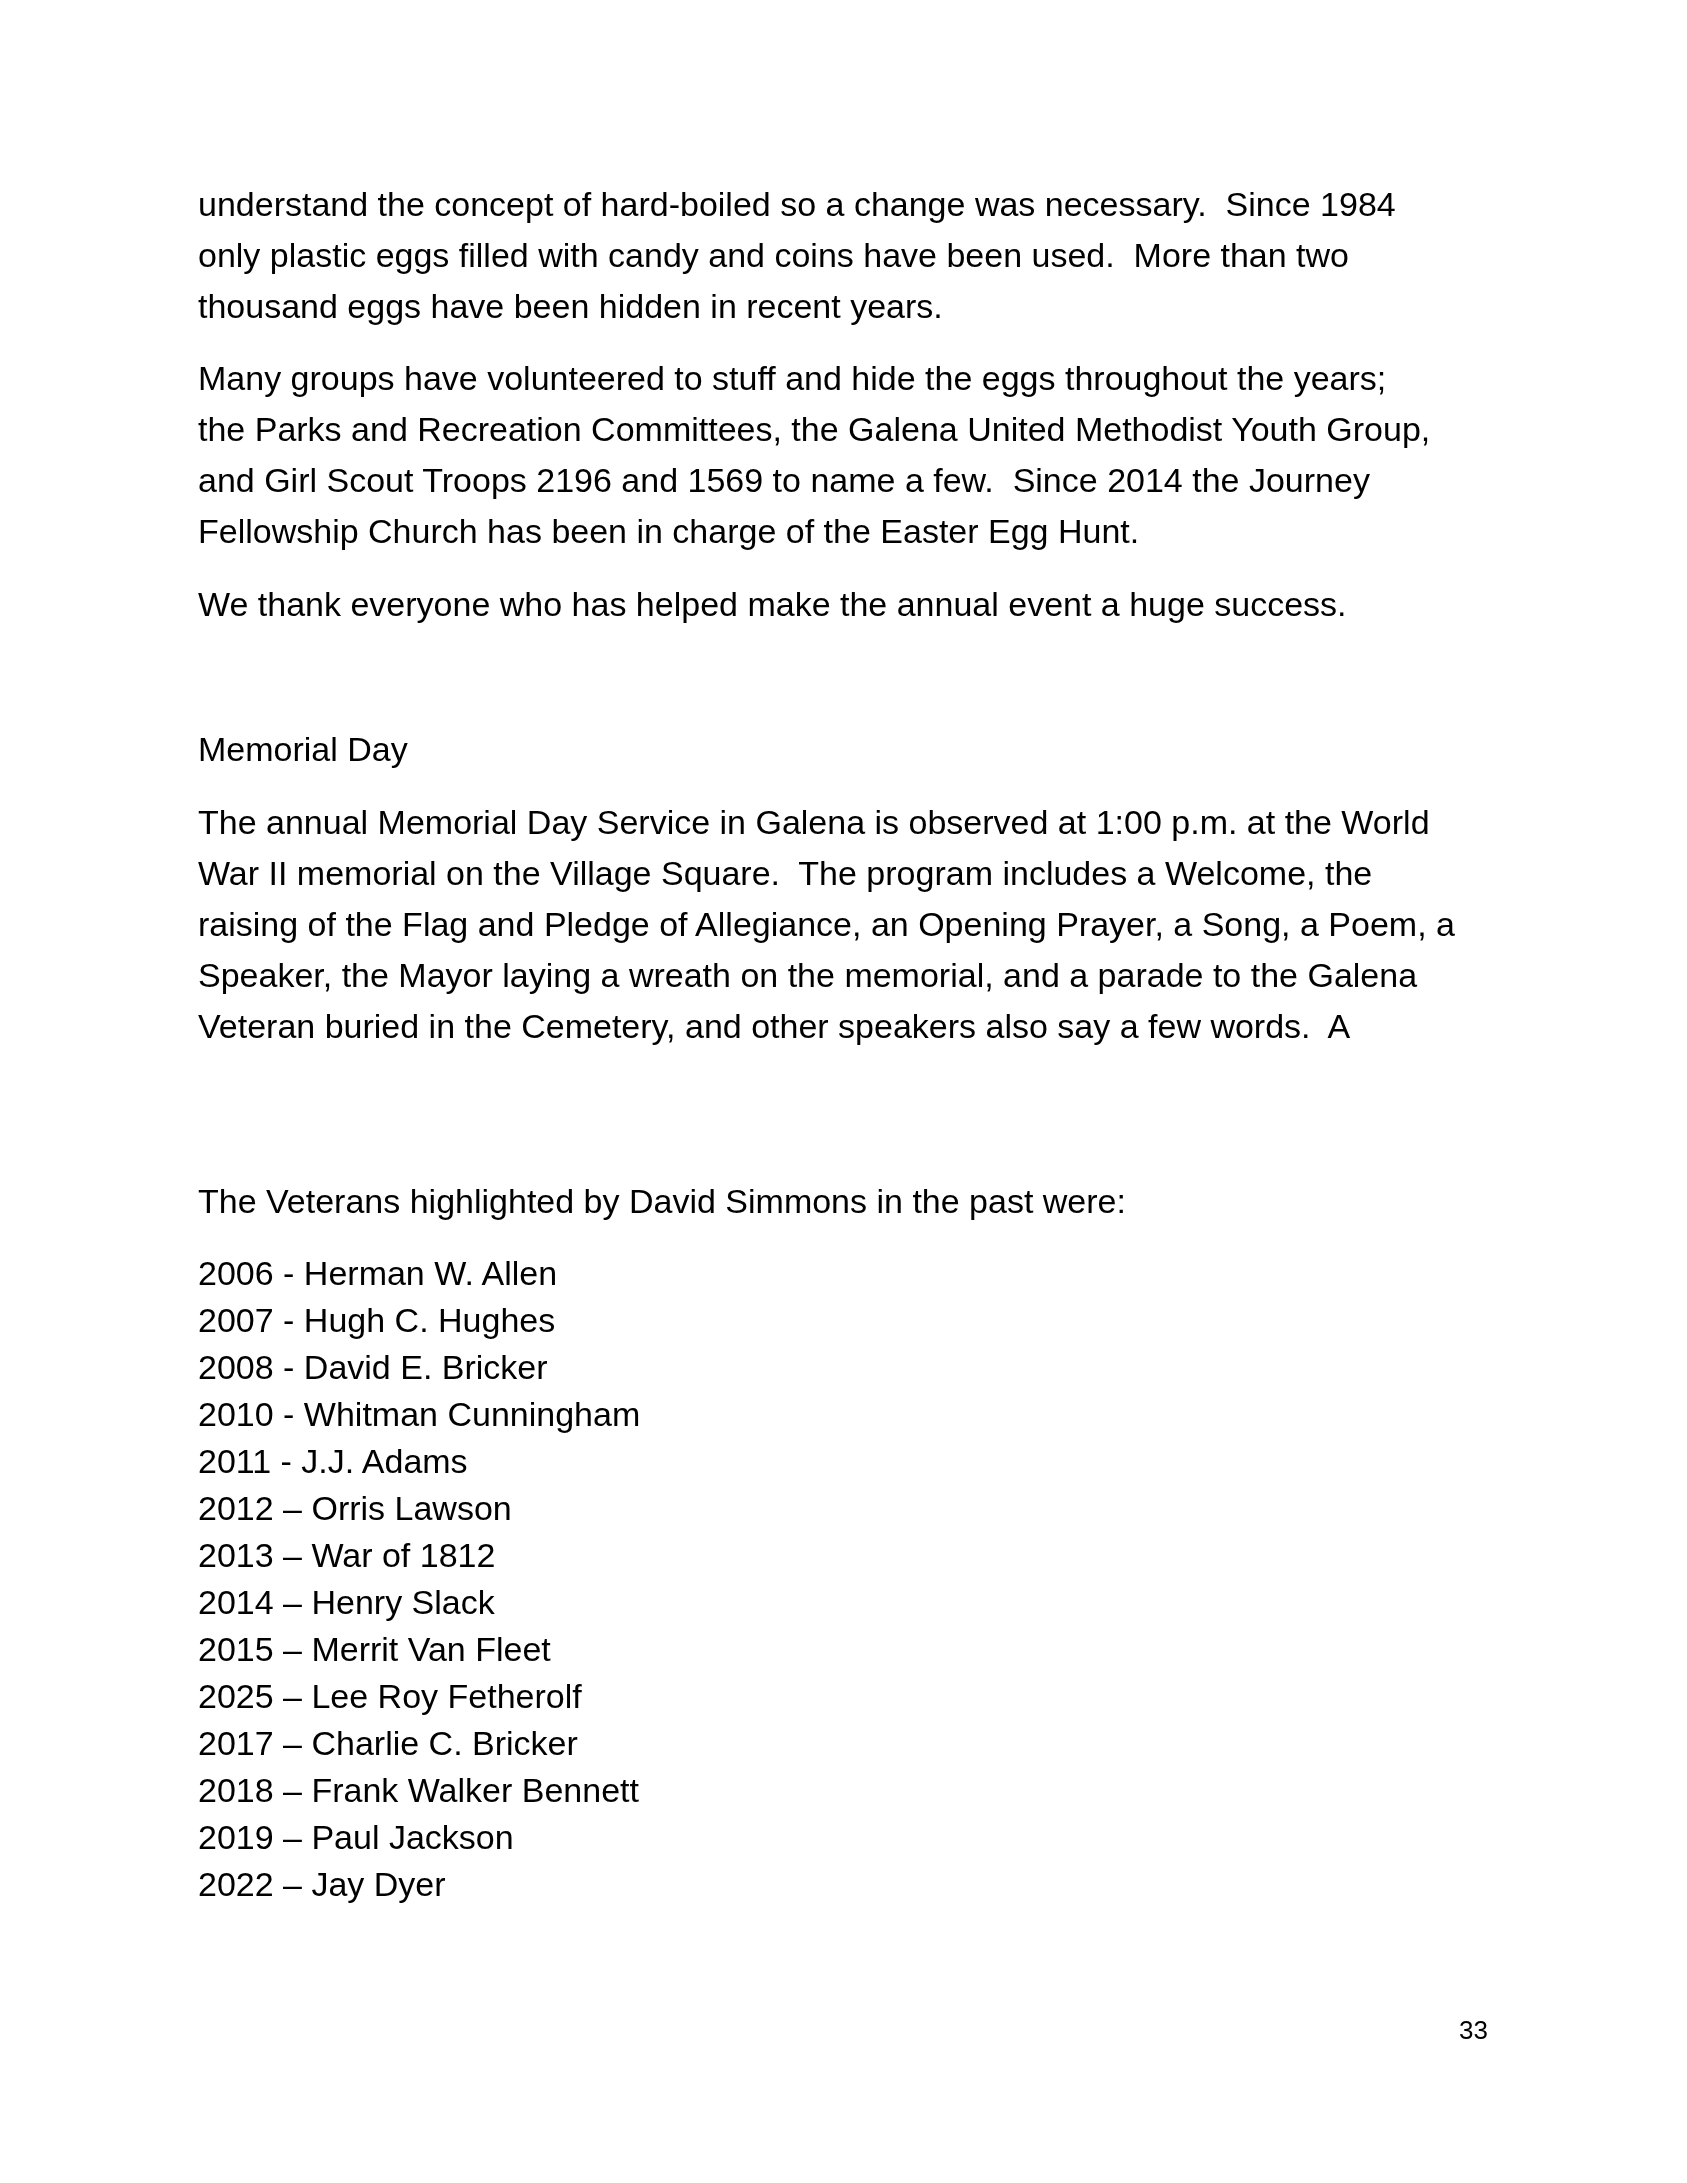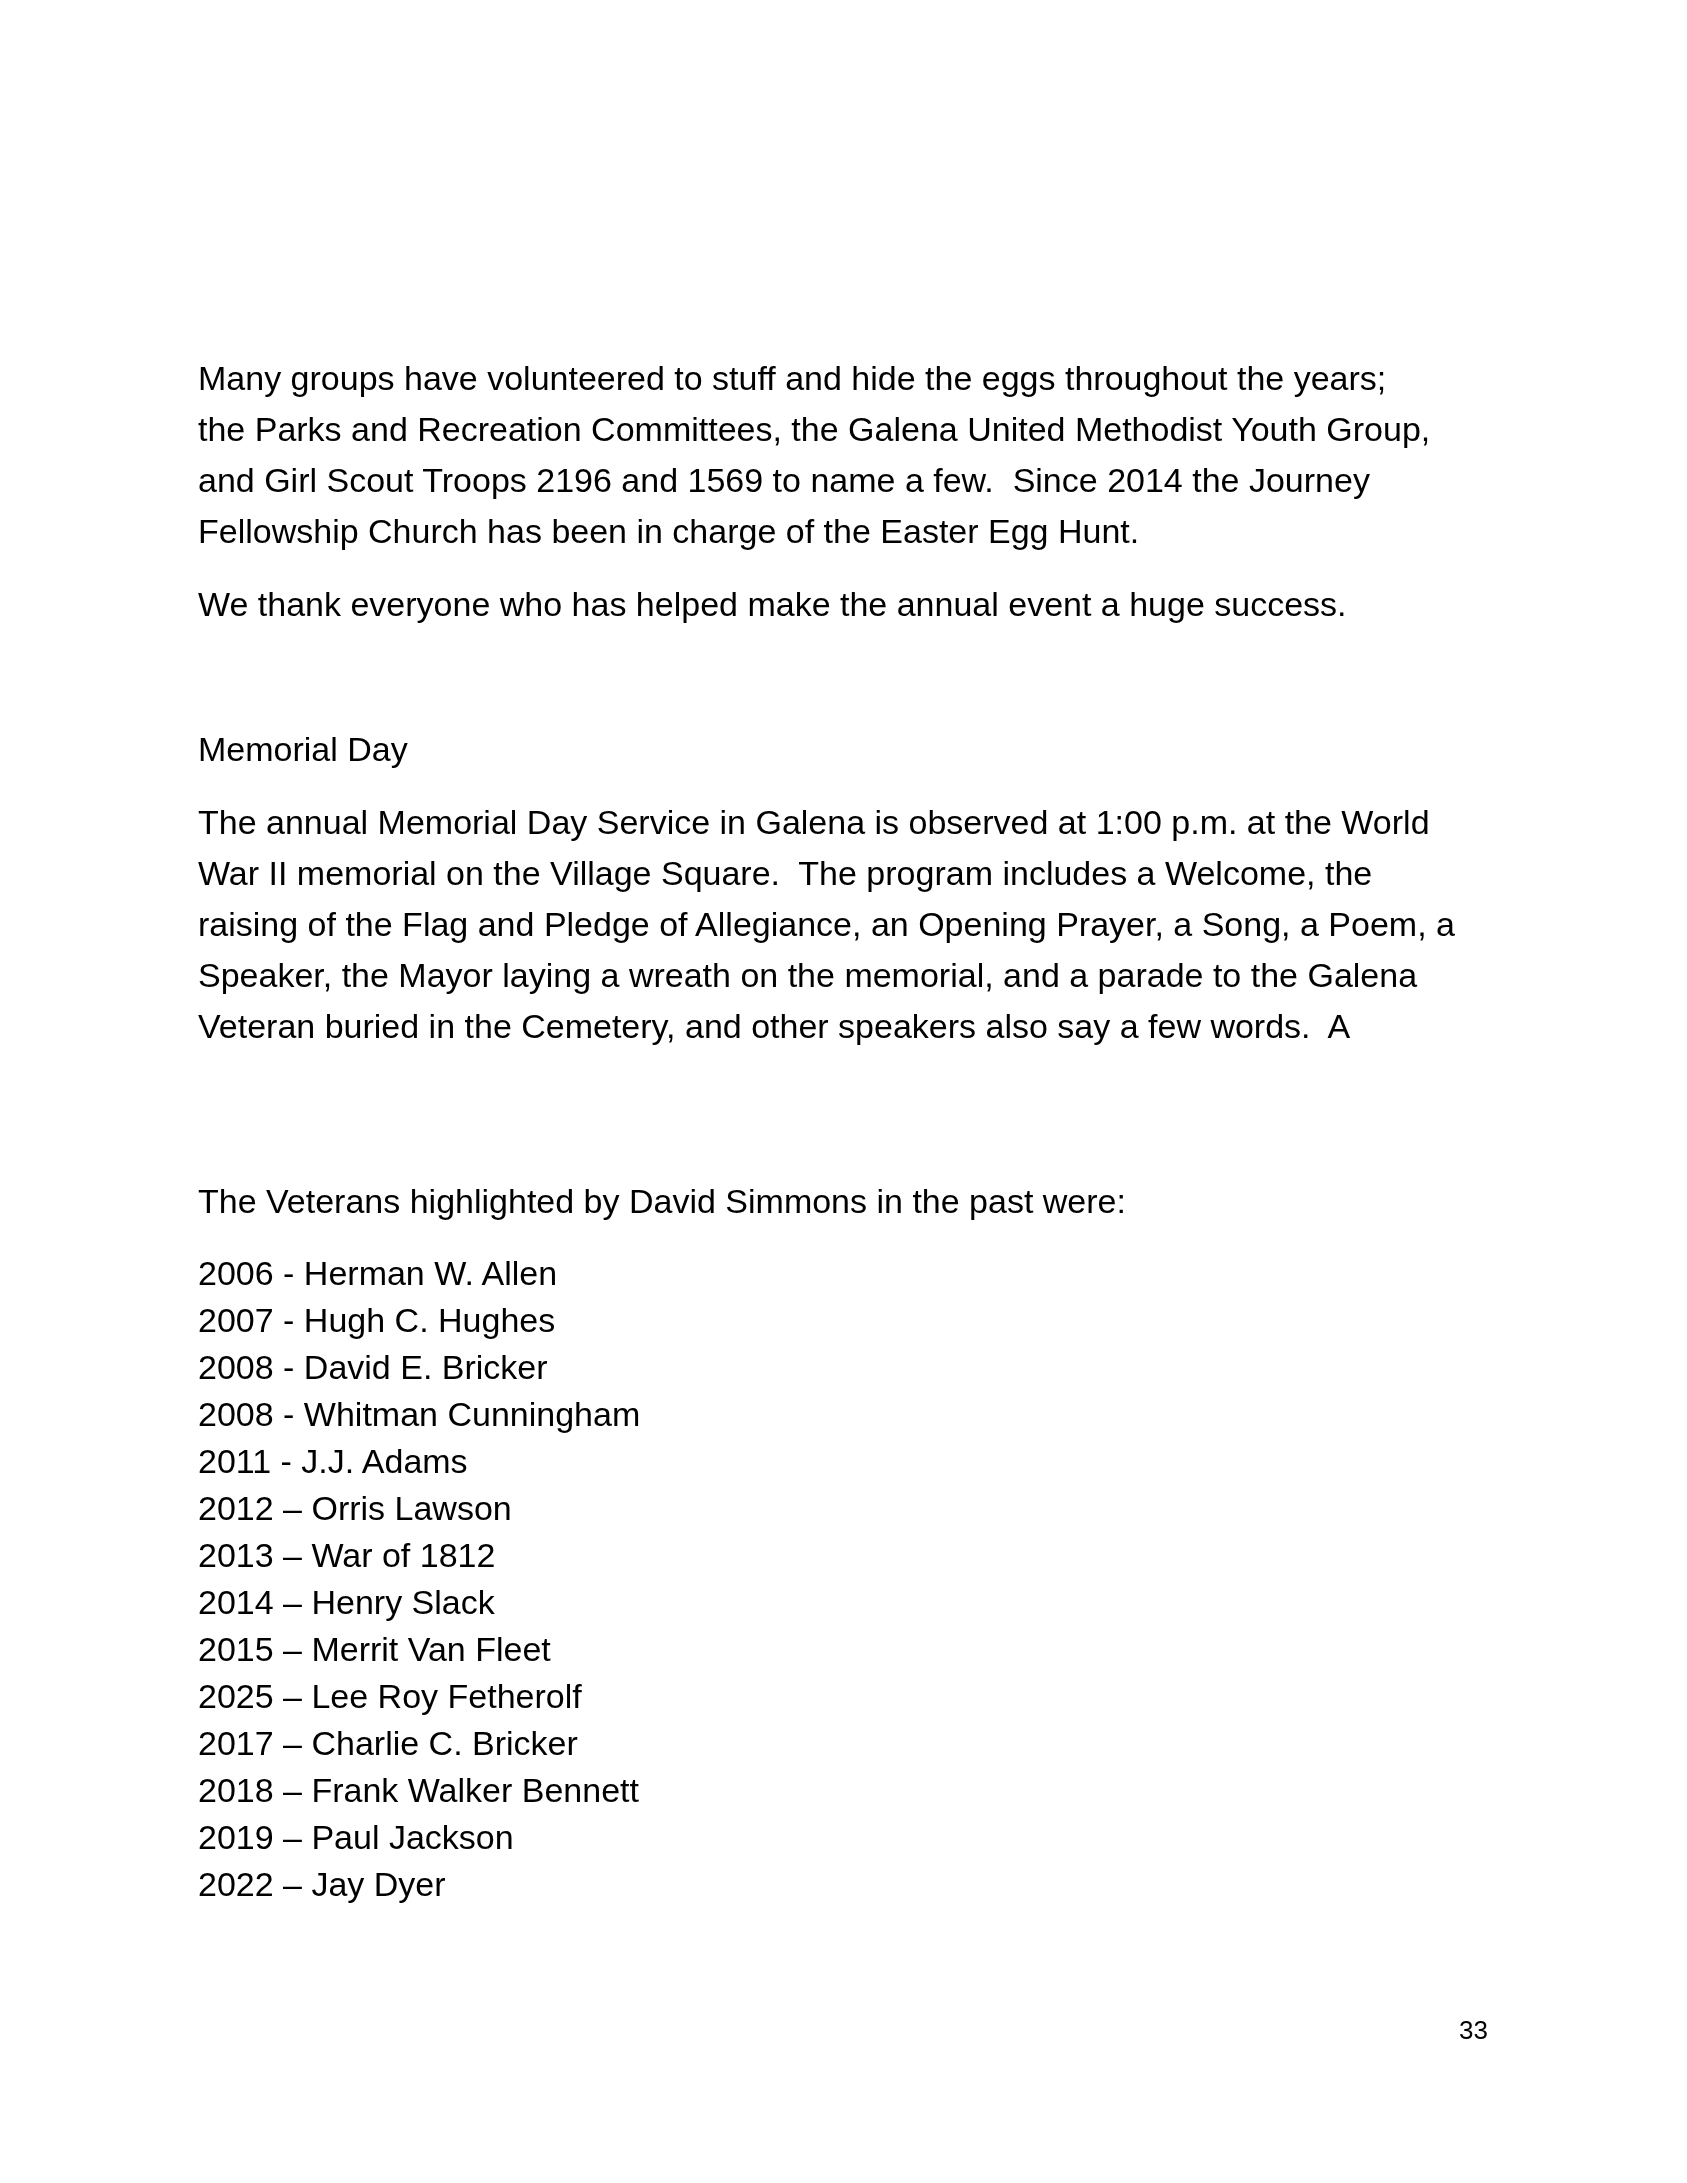--- a/index.html
+++ b/index.html
@@ -43,20 +43,25 @@
     line-height: 36px;
     text-align: right;
     color: #000000;
   }
 </style>
 </head>
 <body>
 
 <div class="page">
 
+  <div class="block pos-p1">
+      <div class="line">understand the concept of hard-boiled so a change was necessary.  Since 1984</div>
+      <div class="line">only plastic eggs filled with candy and coins have been used.  More than two</div>
+      <div class="line">thousand eggs have been hidden in recent years.</div>
+    </div>
 
   <div class="block pos-p2">
       <div class="line">Many groups have volunteered to stuff and hide the eggs throughout the years;</div>
       <div class="line">the Parks and Recreation Committees, the Galena United Methodist Youth Group,</div>
       <div class="line">and Girl Scout Troops 2196 and 1569 to name a few.  Since 2014 the Journey</div>
       <div class="line">Fellowship Church has been in charge of the Easter Egg Hunt.</div>
     </div>
 
   <div class="block pos-p3">
       <div class="line">We thank everyone who has helped make the annual event a huge success.</div>
@@ -73,21 +78,21 @@
     </div>
 
   <div class="block pos-p5">
       <div class="line">The Veterans highlighted by David Simmons in the past were:</div>
     </div>
 
   <div class="block pos-list">
       <div class="line">2006 - Herman W. Allen</div>
       <div class="line">2007 - Hugh C. Hughes</div>
       <div class="line">2008 - David E. Bricker</div>
-      <div class="line">2008 - Whitman Cunningham</div>
+      <div class="line">2010 - Whitman Cunningham</div>
       <div class="line">2011 - J.J. Adams</div>
       <div class="line">2012 – Orris Lawson</div>
       <div class="line">2013 – War of 1812</div>
       <div class="line">2014 – Henry Slack</div>
       <div class="line">2015 – Merrit Van Fleet</div>
       <div class="line">2025 – Lee Roy Fetherolf</div>
       <div class="line">2017 – Charlie C. Bricker</div>
       <div class="line">2018 – Frank Walker Bennett</div>
       <div class="line">2019 – Paul Jackson</div>
       <div class="line">2022 – Jay Dyer</div>

